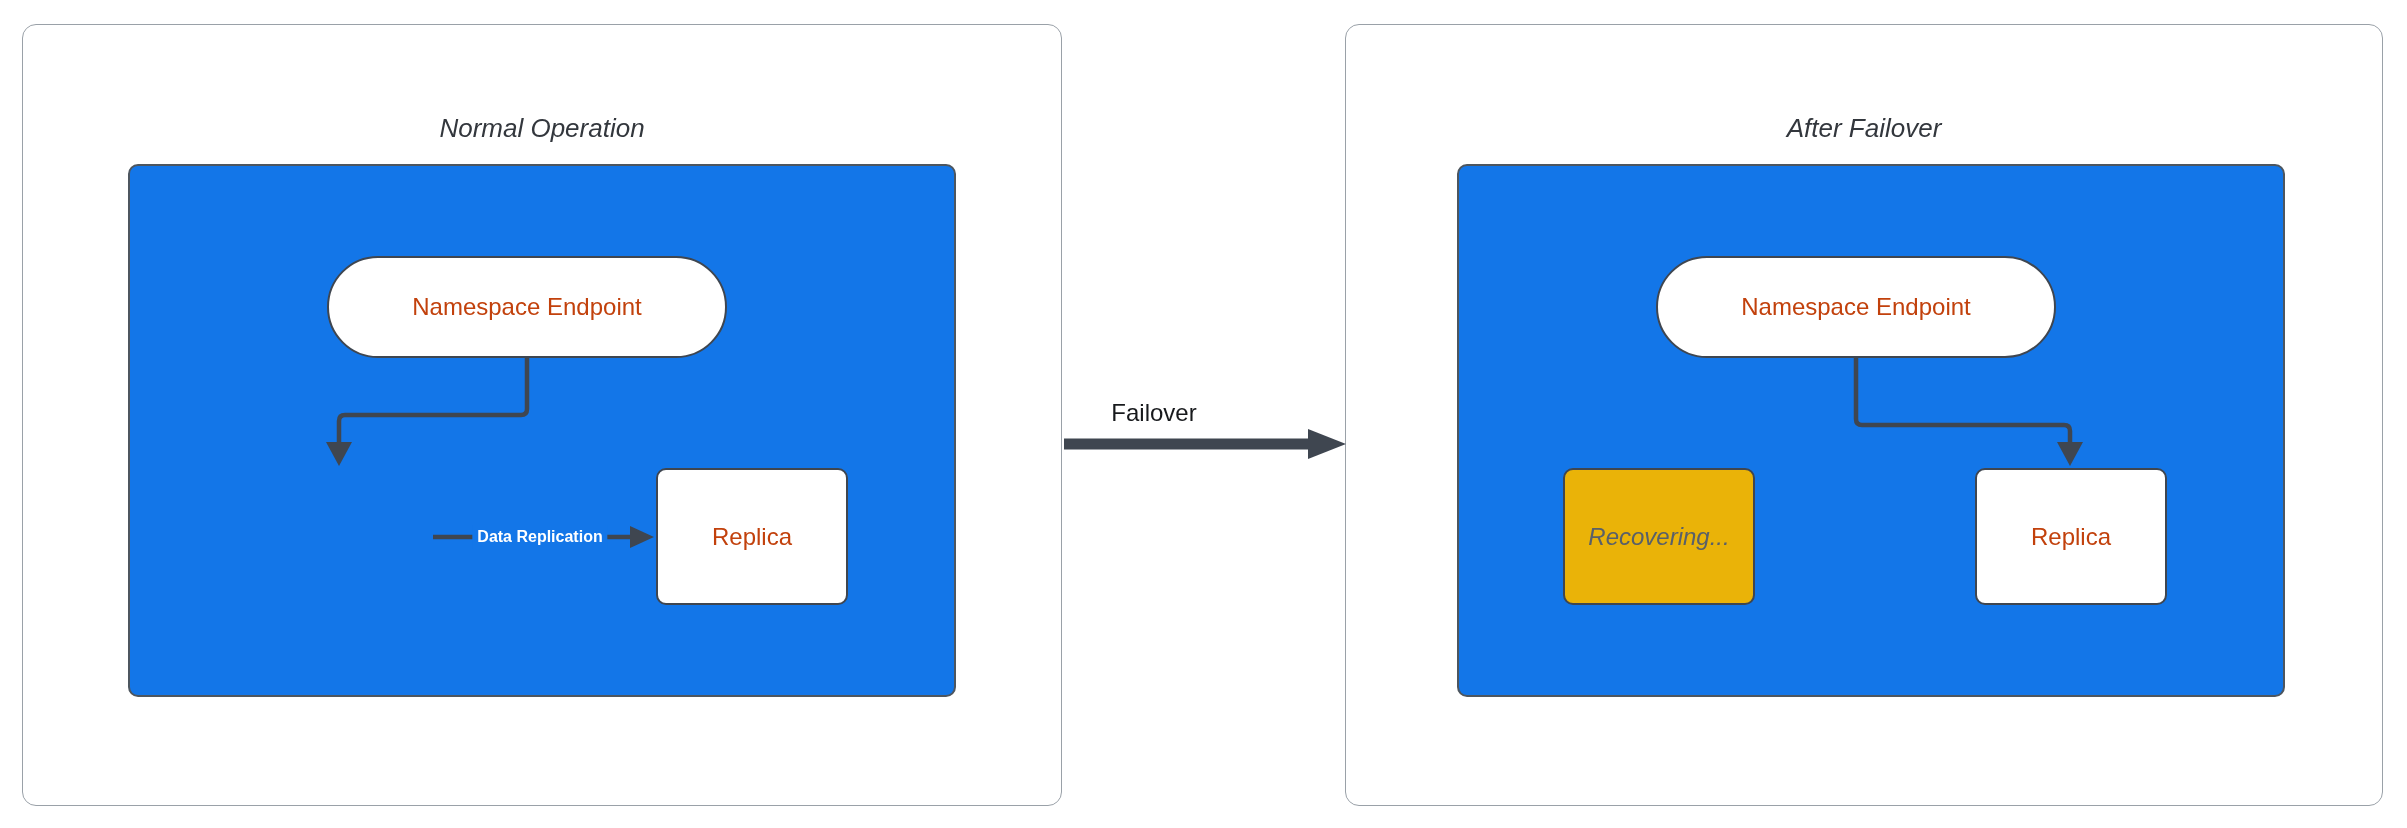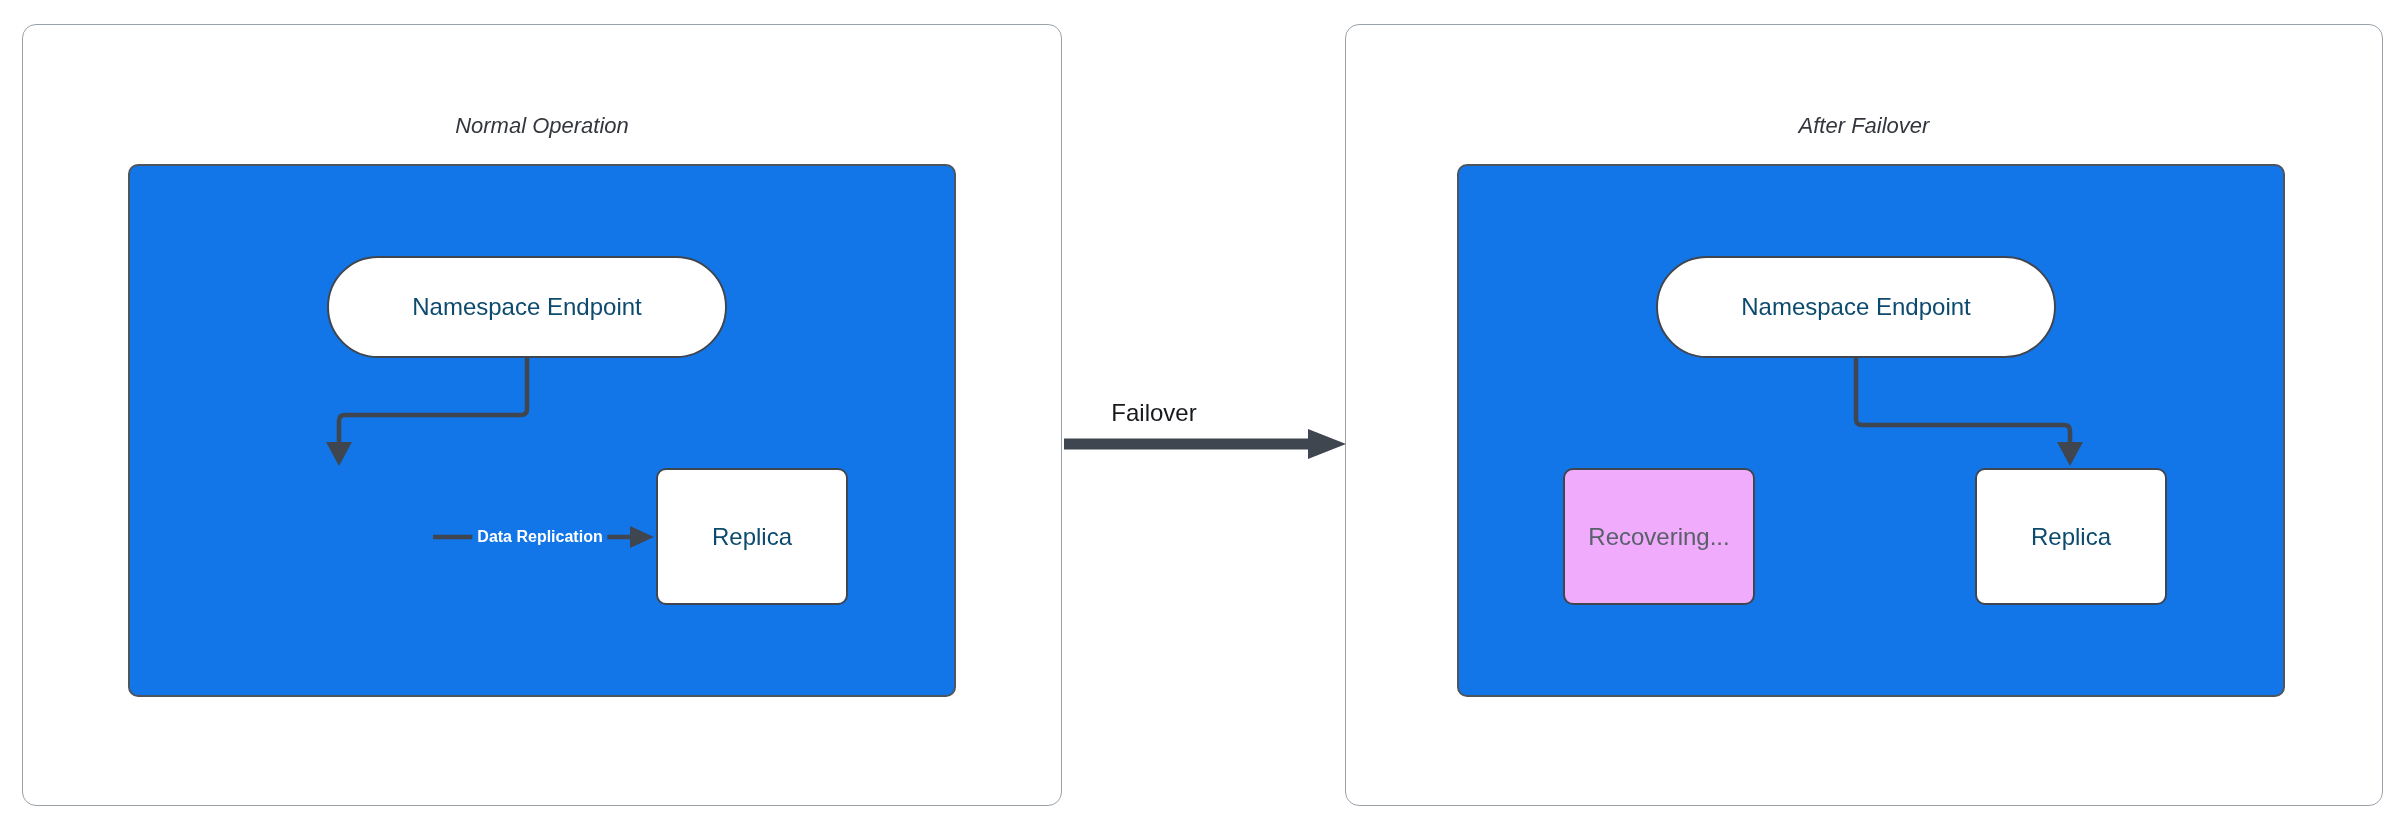--- a/index.html
+++ b/index.html
@@ -25,21 +25,21 @@
     box-sizing: border-box;
   }
   #panel-left  { left: 22px;   width: 1040px; }
   #panel-right { left: 1345px; width: 1038px; }
   .panel-title {
     position: absolute;
     left: 0; right: 0;
     top: 88px;
     text-align: center;
     font-style: italic;
-    font-size: 22px;
+    font-size: 26px;
     color: #33373d;
   }
   .cluster {
     position: absolute;
     top: 164px;
     width: 828px;
     height: 533px;
     background: #1376e8;
     border: 2px solid #4d565f;
     border-radius: 10px;
@@ -50,41 +50,41 @@
   .node {
     position: absolute;
     background: #ffffff;
     border: 2px solid #3f4650;
     box-sizing: border-box;
     display: flex;
     align-items: center;
     justify-content: center;
     text-align: center;
     font-size: 24px;
-    color: #0c4a6e;
+    color: #c2410c;
     line-height: 1.3;
   }
   .stadium {
     top: 256px;
     width: 400px;
     height: 102px;
     border-radius: 51px;
   }
   #node-endpoint-left  { left: 327px; }
   #node-endpoint-right { left: 1656px; }
   .box {
     top: 468px;
     width: 192px;
     height: 137px;
     border-radius: 10px;
     padding: 6px;
   }
   #node-primary        { left: 241px; }
   #node-replica-left   { left: 656px; }
-  #node-recovering     { left: 1563px; background: #f0abfc; color: #596069; }
+  #node-recovering     { left: 1563px; background: #eab308; font-style: italic; color: #596069; }
   #node-replica-right  { left: 1975px; }
   #edge-svg {
     position: absolute;
     left: 0; top: 0;
     width: 2407px;
     height: 828px;
     pointer-events: none;
   }
   .edge-label-replication {
     position: absolute;

